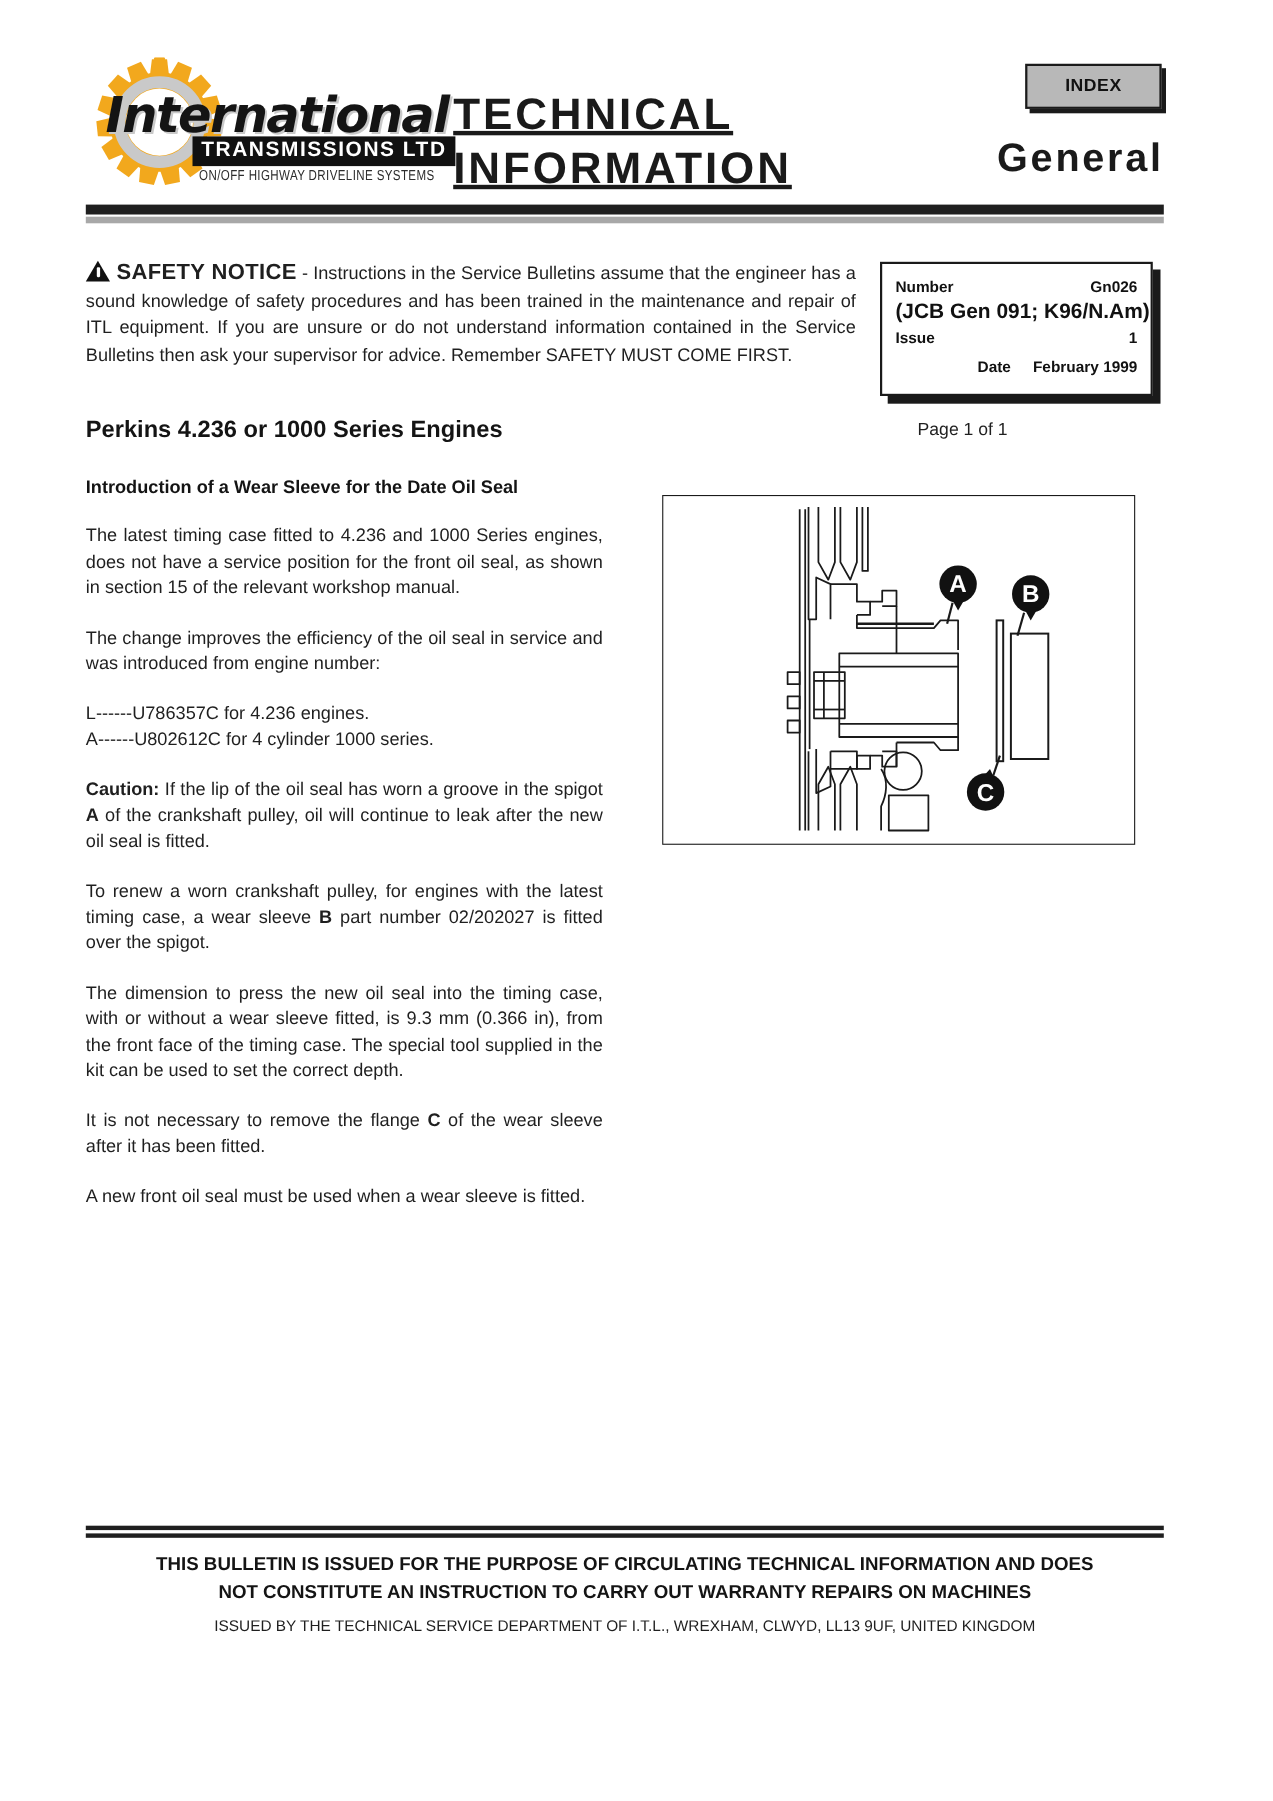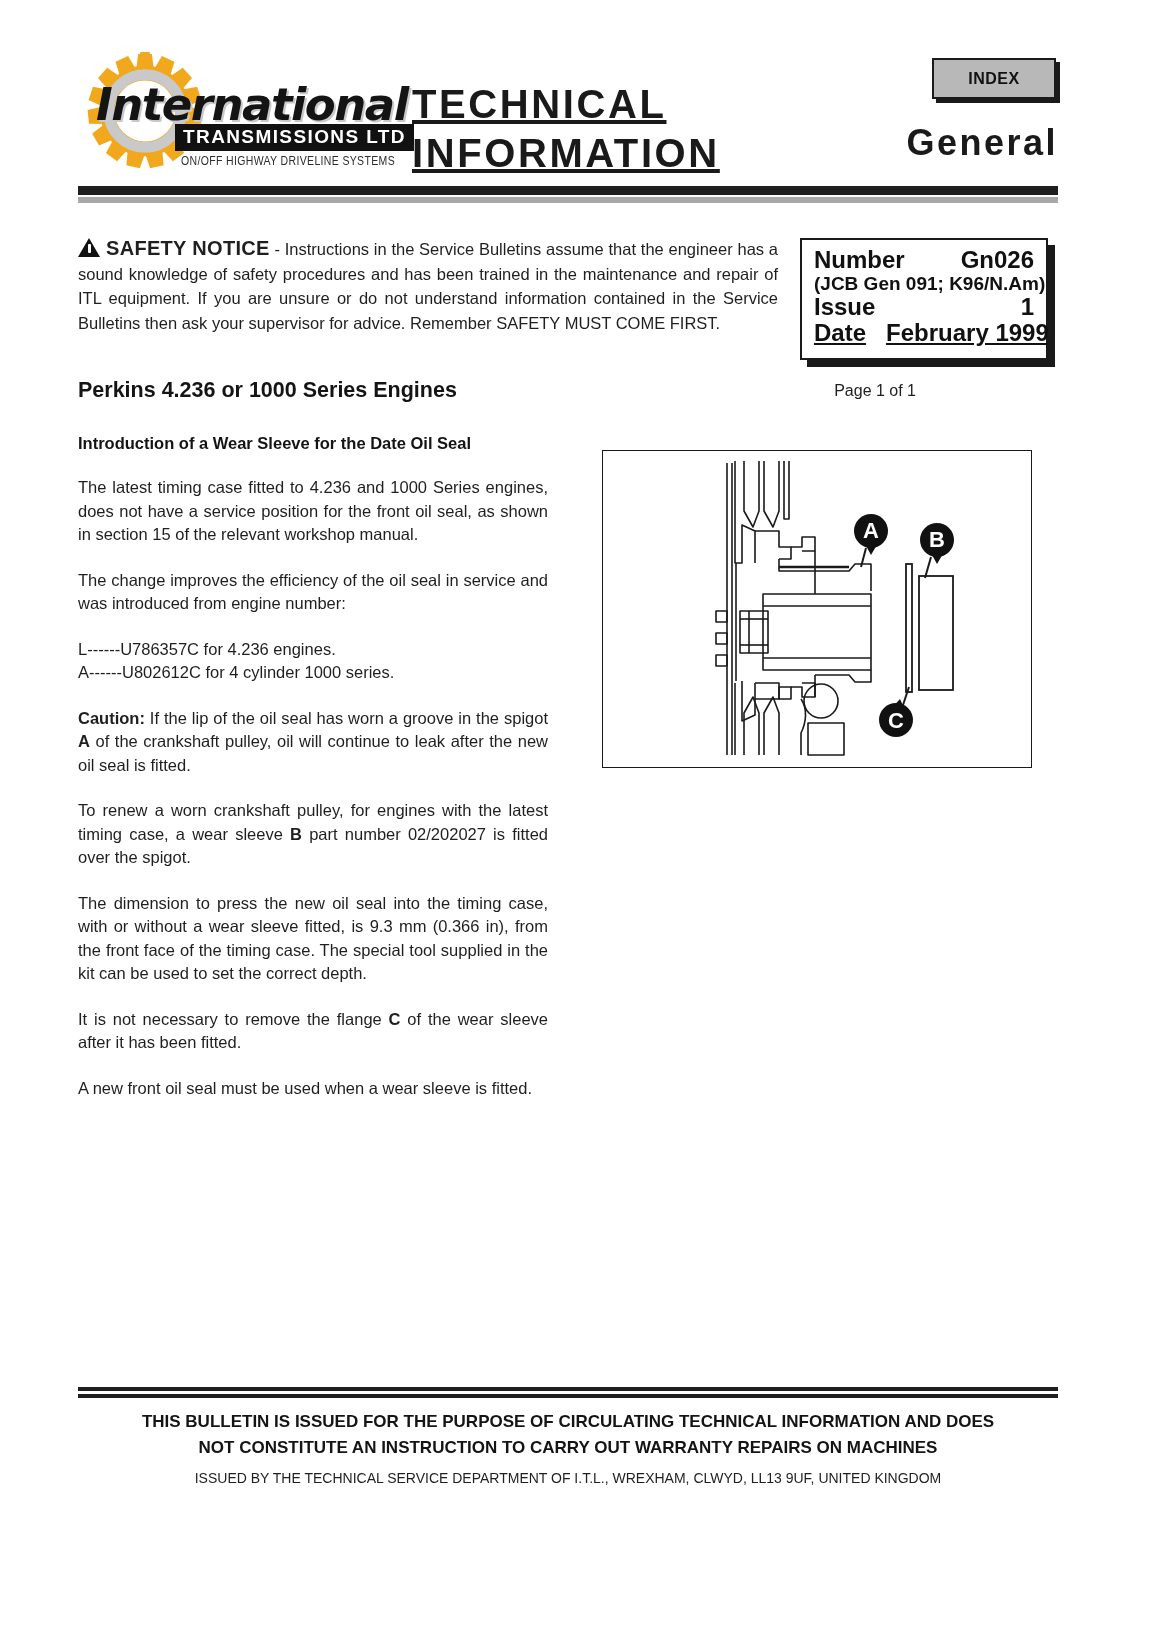--- a/index.html
+++ b/index.html
@@ -204,33 +204,32 @@
     box-shadow: 7px 7px 0 #1a1a1a;
     background: #ffffff;
     padding: 7px 12px 0 12px;
     box-sizing: border-box;
   }
   .numrow {
     display: flex;
     justify-content: space-between;
     align-items: baseline;
     font-weight: bold;
-    font-size: 24px;
+    font-size: 14px;
     line-height: 26px;
     color: #111111;
     white-space: nowrap;
   }
   .numrow.sub {
     font-size: 19px;
     line-height: 21px;
     display: block;
   }
   .numrow.date {
-    justify-content: space-between;
-    text-decoration: underline;
+    justify-content: flex-end;
   }
   .numrow.date .lbl { margin-right: 20px; }
 
   
   .sect-title {
     position: absolute;
     left: 78px;
     top: 378px;
     font-weight: bold;
     font-size: 21.5px;

